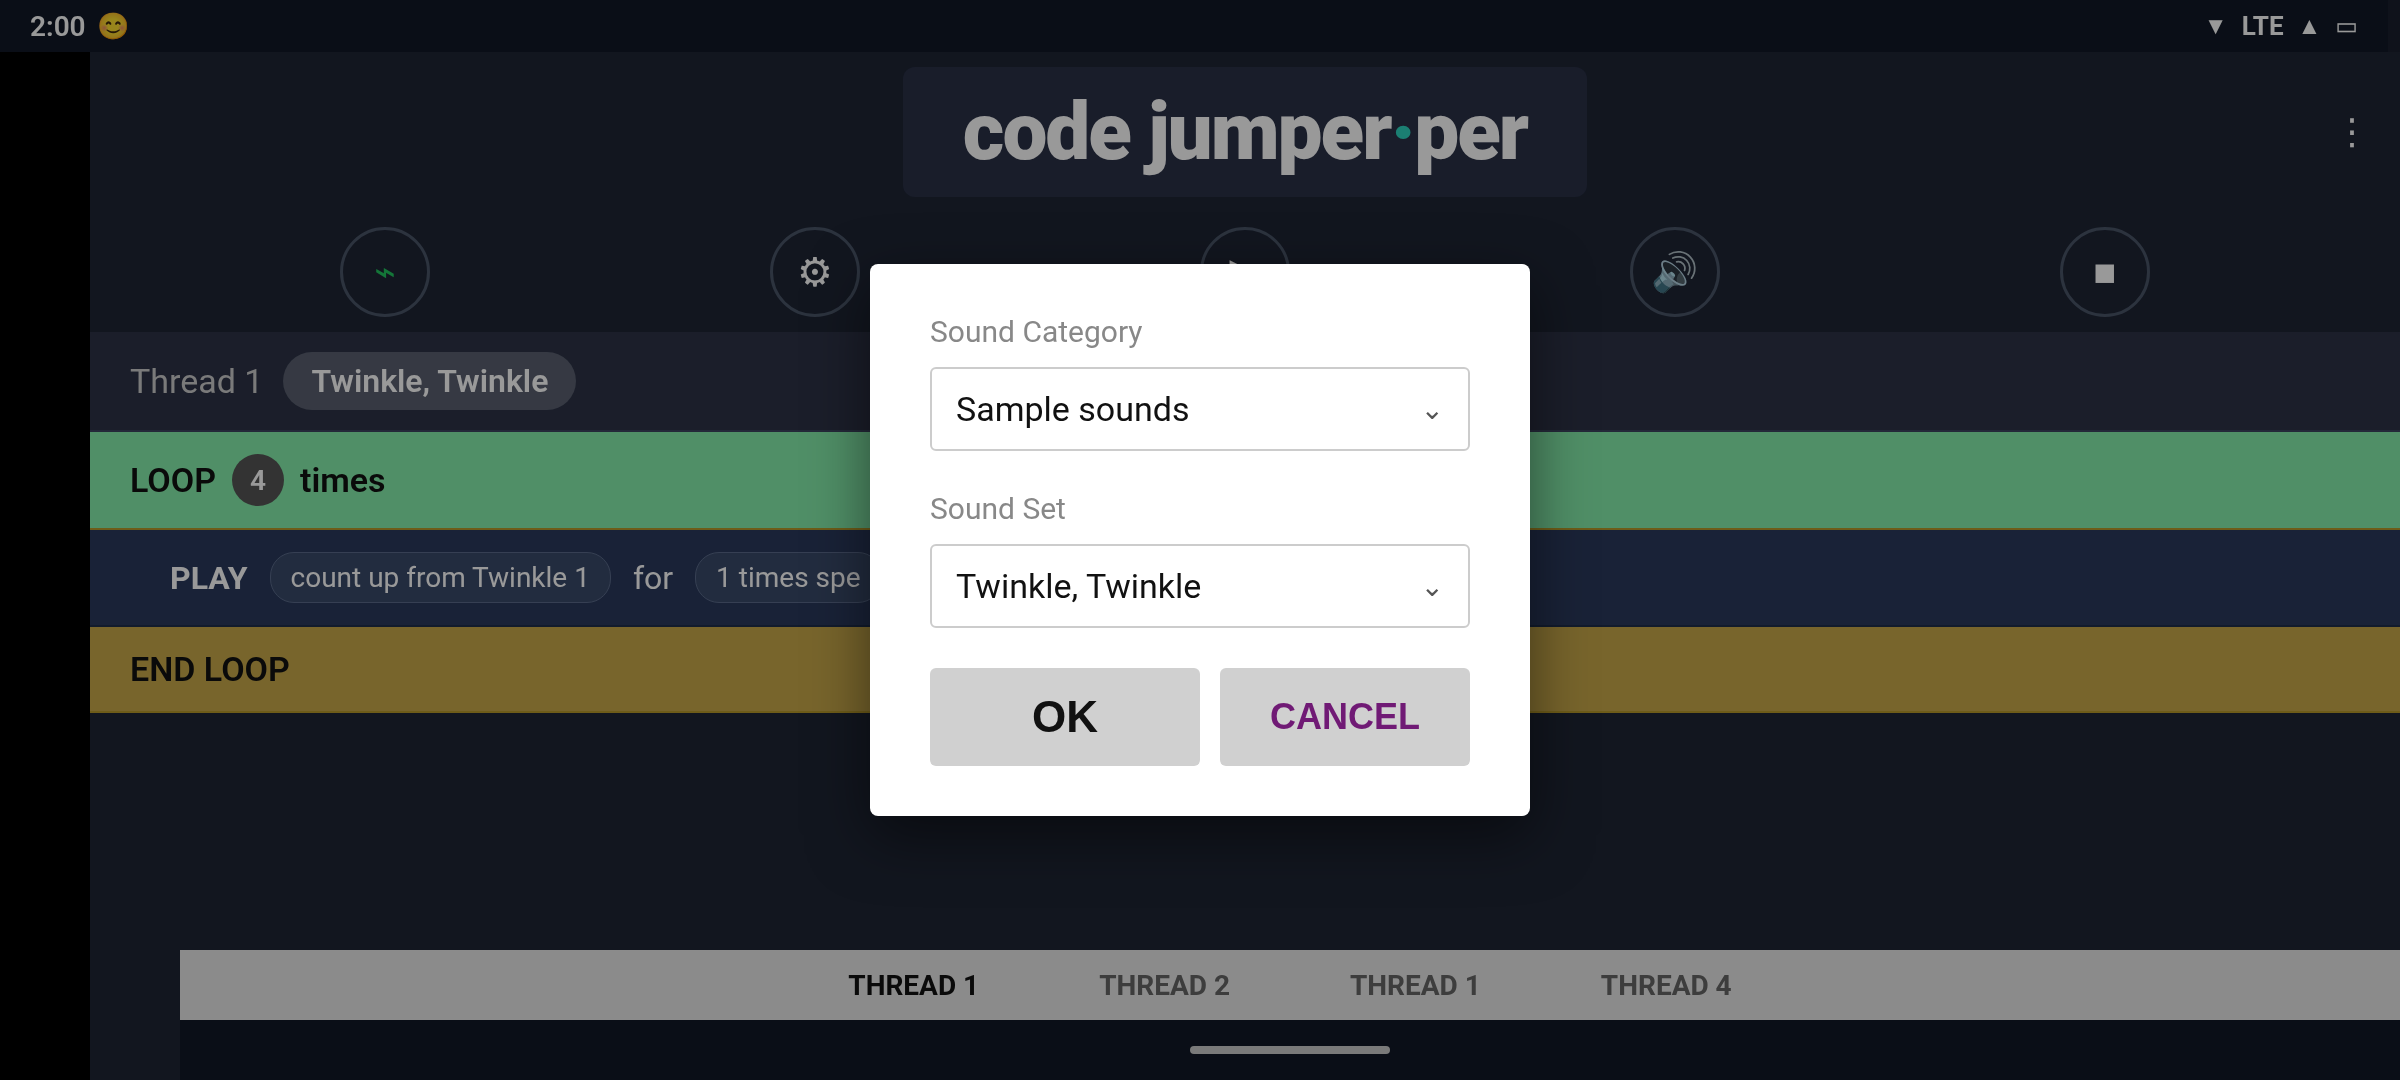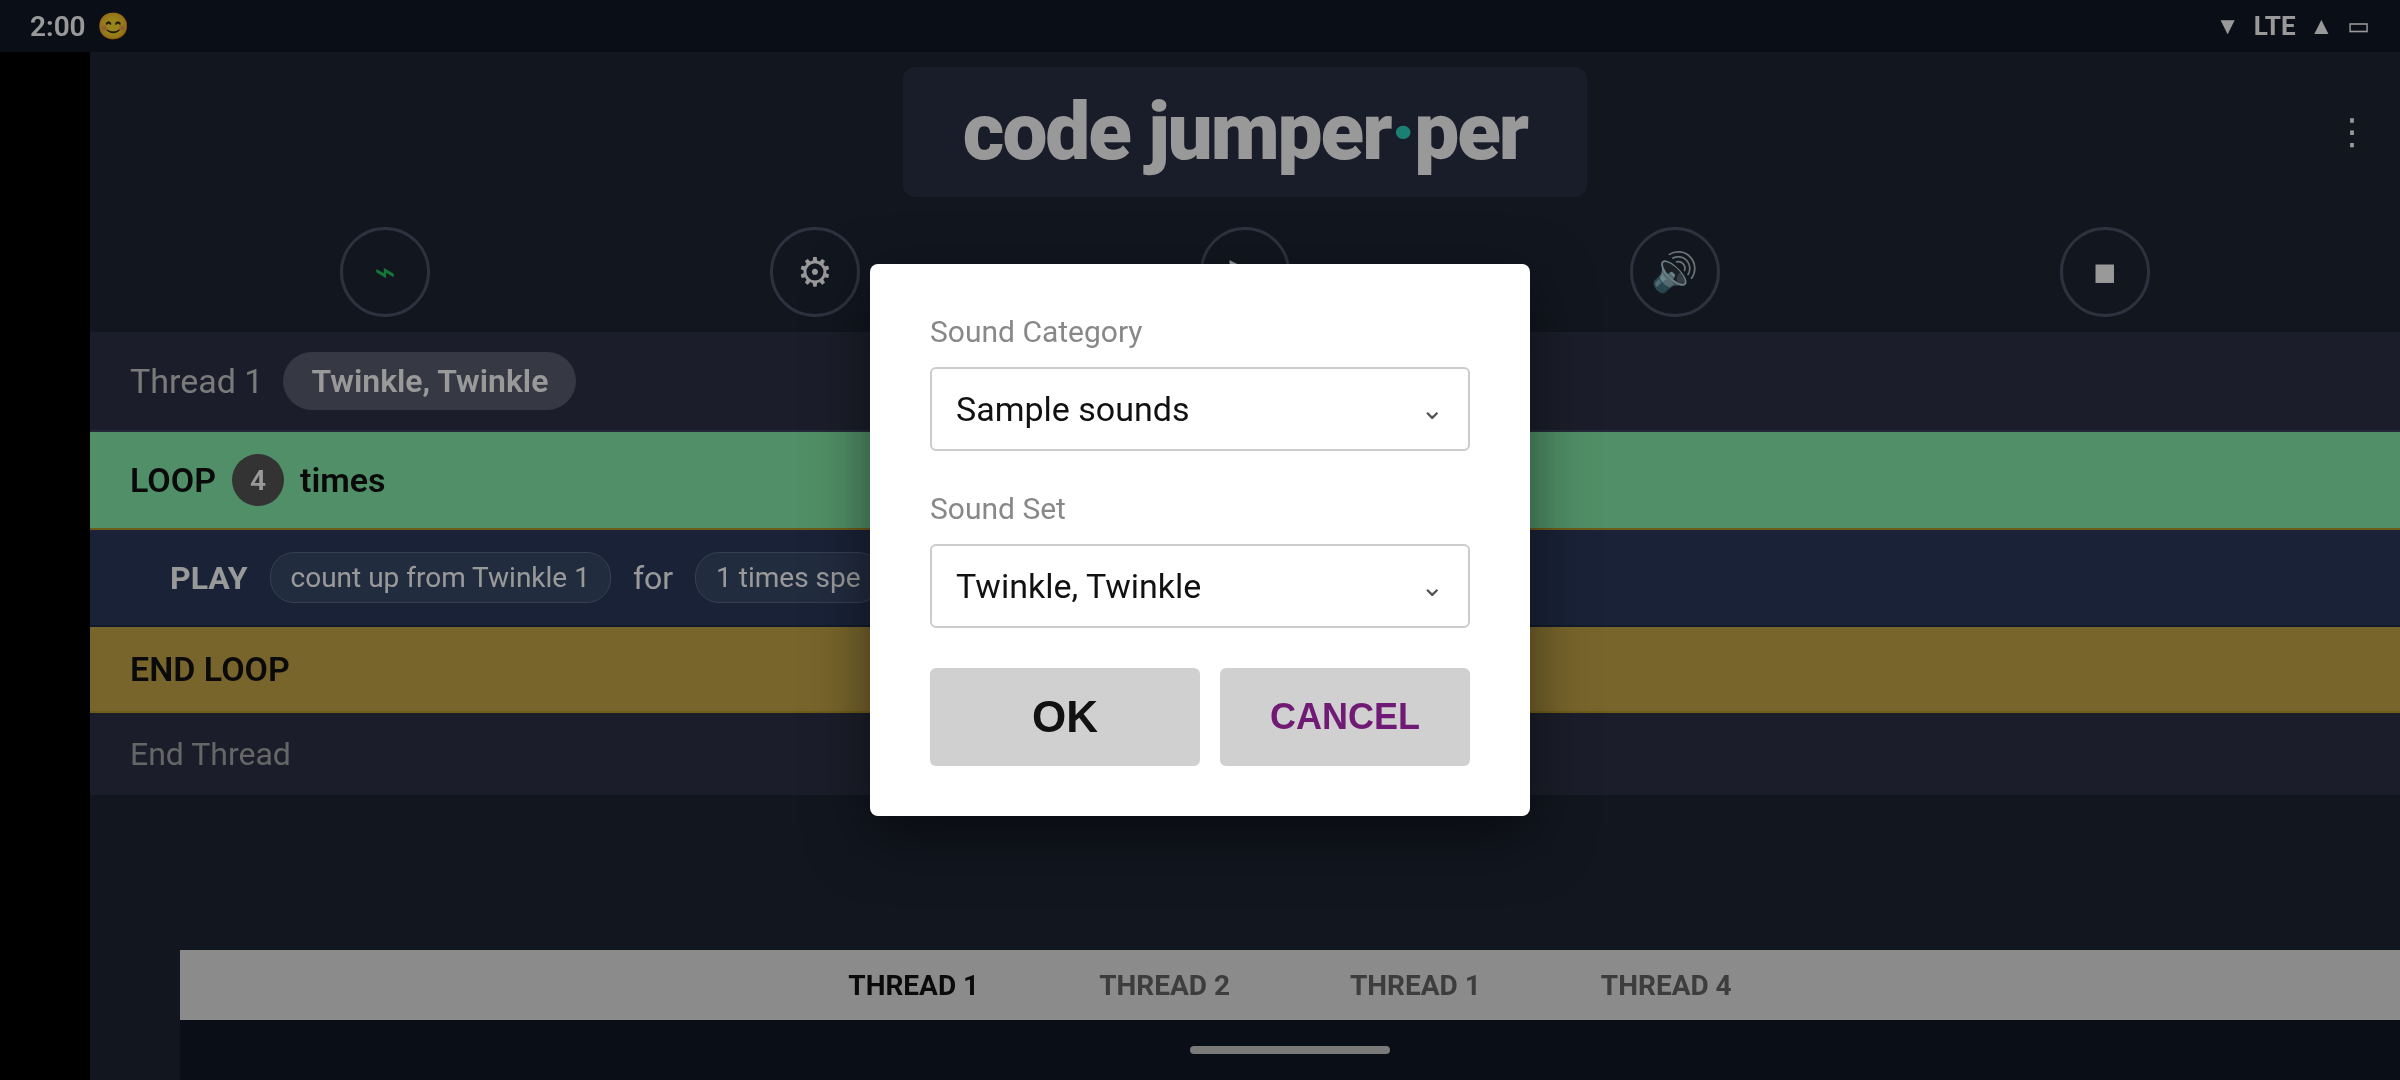--- a/index.html
+++ b/index.html
@@ -9,21 +9,21 @@
       height: 1080px;
       overflow: hidden;
       font-family: 'Roboto', Arial, sans-serif;
       background: #1a1f2e;
       position: relative;
     }
 
     
     .status-bar {
       position: absolute;
-      top: 0; left: 0; right: 0;
+      top: 0; left: 0; right: 12px;
       height: 52px;
       background: #111827;
       display: flex;
       align-items: center;
       justify-content: space-between;
       padding: 0 30px;
       z-index: 10;
     }
     .status-time {
       color: white;
@@ -378,21 +378,20 @@
 
     <div class="play-block">
       <span style="font-weight:700;">PLAY</span>
       <div class="play-badge">count up from Twinkle 1</div>
       <span>for</span>
       <div class="play-badge">1 times spe</div>
     </div>
 
     <div class="end-loop-block">END LOOP</div>
 
-    <div class="end-thread-block">End Thread</div>
   </div>
 
   <div class="bottom-tabs">
     <div class="tab-item active">
       <span>THREAD 1</span>
     </div>
     <div class="tab-item">
       <span>THREAD 2</span>
     </div>
     <div class="tab-item">

